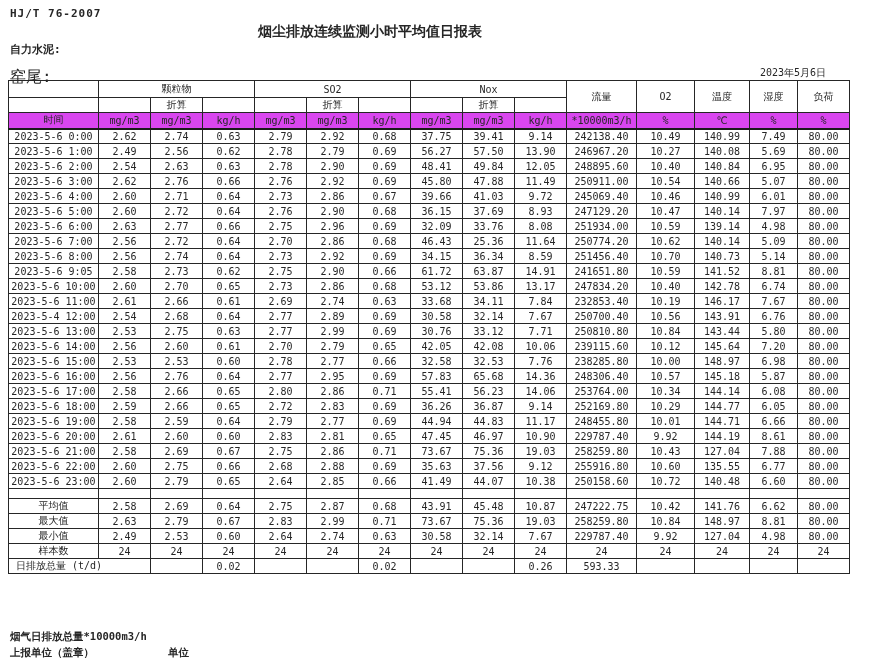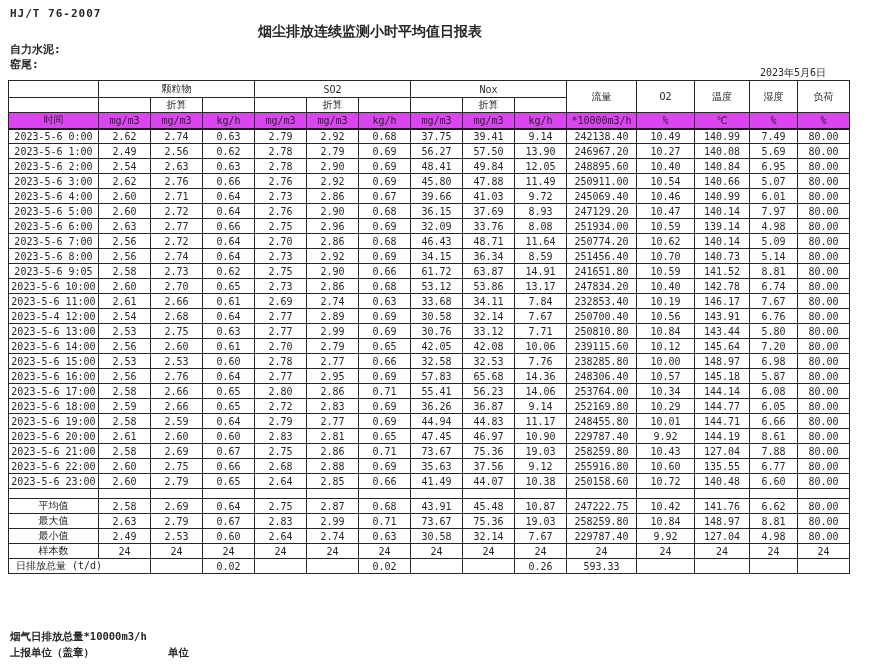--- a/index.html
+++ b/index.html
@@ -2,21 +2,21 @@
 <html><head>
 <meta charset="utf-8">
 <style>
   * { margin:0; padding:0; box-sizing:border-box; }
   html,body { width:869px; height:665px; background:#ffffff; overflow:hidden;
     font-family:"DejaVu Sans Mono","DejaVu Sans",monospace; color:#262626; }
   .abs { position:absolute; }
   .doc-standard { top:7px; left:10px; font-size:11px; font-weight:bold; letter-spacing:1px; }
   .doc-title { top:23px; left:0; width:740px; text-align:center; font-size:14px; font-weight:bold; }
   .doc-company { top:42px; left:10px; font-size:11px; font-weight:bold; }
-  .doc-location { top:57px; left:10px; font-size:11px; font-weight:bold; }
+  .doc-location { top:67px; left:10px; font-size:16px; font-weight:normal; }
   .doc-date { top:66px; right:43px; font-size:10px; }
 
   table.report { position:absolute; top:80px; left:8px; border-collapse:collapse; table-layout:fixed; }
   table.report td { border:1px solid #262626; text-align:center; font-size:10px;
     height:15px; overflow:hidden; white-space:nowrap; vertical-align:middle; padding:0; }
   thead tr.group-row td { height:17px; }
   thead tr.conv-row td { height:13px; }
   thead tr.units-row td { background:#d946ef; height:16px; border-bottom:2px solid #1a1a1a; }
   tbody td.o2-cell { vertical-align:bottom; padding-bottom:1px; }
   tbody tr.gap-row td { height:10px; }
@@ -220,21 +220,21 @@
         </tr>
         <tr>
           <td>2023-5-6 7:00</td>
           <td>2.56</td>
           <td>2.72</td>
           <td>0.64</td>
           <td>2.70</td>
           <td>2.86</td>
           <td>0.68</td>
           <td>46.43</td>
-          <td>48.71</td>
+          <td>25.36</td>
           <td>11.64</td>
           <td>250774.20</td>
           <td class="o2-cell">10.62</td>
           <td>140.14</td>
           <td>5.09</td>
           <td>80.00</td>
         </tr>
         <tr>
           <td>2023-5-6 8:00</td>
           <td>2.56</td>

